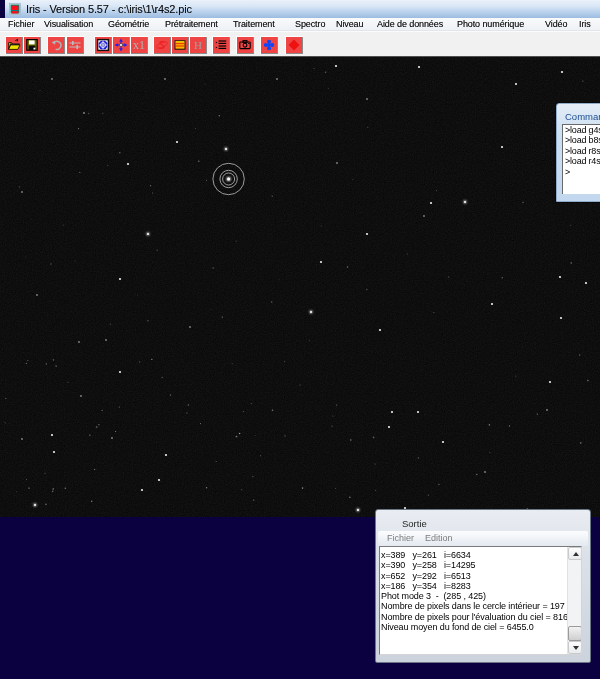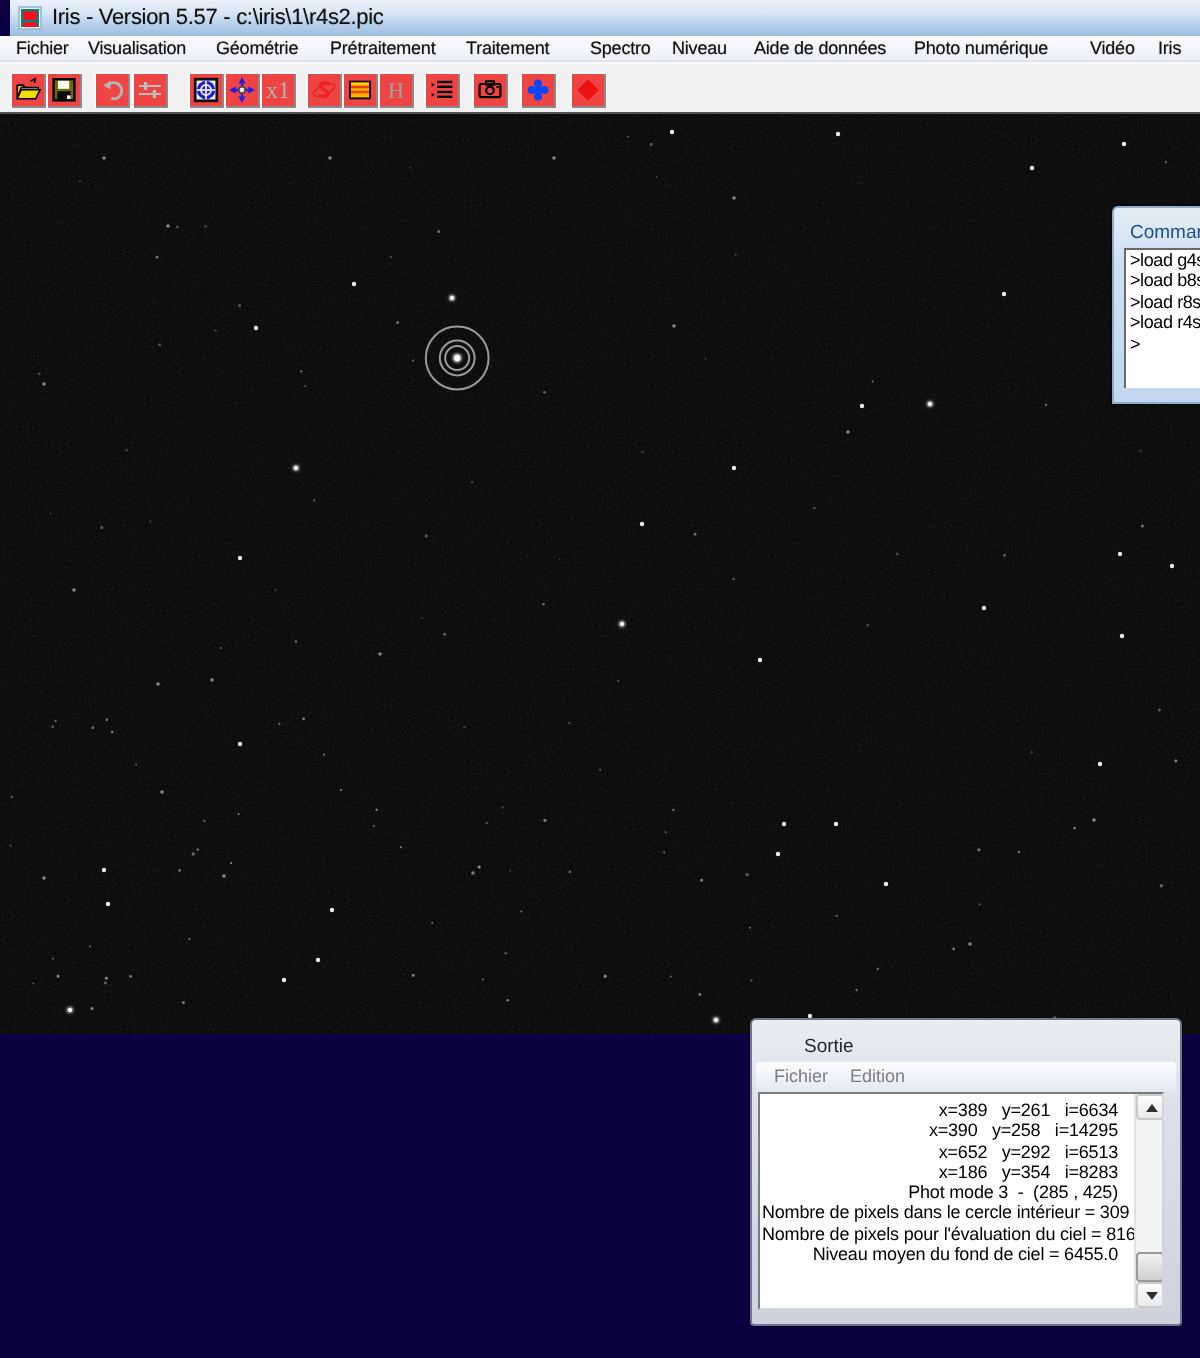--- a/index.html
+++ b/index.html
@@ -33,21 +33,21 @@
 #cmdbox div { font-size:9px; line-height:10.4px; color:#000; padding-left:2px; white-space:nowrap; letter-spacing:-0.2px; }
 
 #sortie { position:absolute; left:375px; top:509px; width:216px; height:154px;
   background:linear-gradient(#e9edf2 0%, #dce1e9 30%, #ccd3dd 100%);
   border:1px solid #6b7686; border-radius:3px 3px 2px 2px; }
 #stitle { position:absolute; left:8px; top:8px; font-size:9.5px; color:#262626;margin-left:18px; }
 #smenu { position:absolute; left:2px; top:21px; width:210px; height:15px;
   background:linear-gradient(#fdfdfe, #edf1f6 60%, #e4e9f0); border-radius:2px; }
 #smenu span { position:absolute; top:2px; font-size:9px; color:#7c7c7c; }
 #sbox { position:absolute; left:3px; top:36px; width:203px; height:109px; background:#fff;
-  border:1px solid; border-color:#7a7a7a #d5d5d5 #d5d5d5 #7a7a7a; overflow:hidden;text-align:right; }
+  border:1px solid; border-color:#7a7a7a #d5d5d5 #d5d5d5 #7a7a7a; overflow:hidden; }
 #stext { position:absolute; left:1px; top:3px; width:178px; font-size:9px; line-height:10.3px; color:#000;
   letter-spacing:-0.1px; white-space:nowrap; }
 #sscroll { position:absolute; right:0; top:0; width:14px; height:107px; background:#f2f3f5; border-left:1px solid #e2e2e2; }
 .sbtn { position:absolute; left:0; width:14px; height:13px; background:linear-gradient(#fdfdfd,#e8eaec); border:1px solid #c8cacc; border-radius:2px; }
 .sthumb { position:absolute; left:0; top:79px; width:14px; height:15px; background:linear-gradient(#f2f2f2,#cfcfcf); border:1px solid #9a9a9a; border-radius:2px; }
 .arr { position:absolute; left:3.5px; width:0; height:0; }
 </style>
 </head>
 <body>
 <div id="app">
@@ -401,21 +401,21 @@
       <span style="left:9px">Fichier</span>
       <span style="left:47px">Edition</span>
     </div>
     <div id="sbox">
       <div id="stext">
         <div>x=389&nbsp;&nbsp;&nbsp;y=261&nbsp;&nbsp;&nbsp;i=6634</div>
         <div>x=390&nbsp;&nbsp;&nbsp;y=258&nbsp;&nbsp;&nbsp;i=14295</div>
         <div>x=652&nbsp;&nbsp;&nbsp;y=292&nbsp;&nbsp;&nbsp;i=6513</div>
         <div>x=186&nbsp;&nbsp;&nbsp;y=354&nbsp;&nbsp;&nbsp;i=8283</div>
         <div>Phot mode 3&nbsp; - &nbsp;(285 , 425)</div>
-        <div>Nombre de pixels dans le cercle intérieur = 309</div>
+        <div>Nombre de pixels dans le cercle intérieur = 197</div>
         <div>Nombre de pixels pour l'évaluation du ciel = 816</div>
         <div>Niveau moyen du fond de ciel = 6455.0</div>
       </div>
       <div id="sscroll">
         <div class="sbtn" style="top:0">
           <div class="arr" style="top:4px;border-left:3px solid transparent;border-right:3px solid transparent;border-bottom:4px solid #303030;"></div>
         </div>
         <div class="sthumb"></div>
         <div class="sbtn" style="bottom:0">
           <div class="arr" style="top:4px;border-left:3px solid transparent;border-right:3px solid transparent;border-top:4px solid #303030;"></div>

